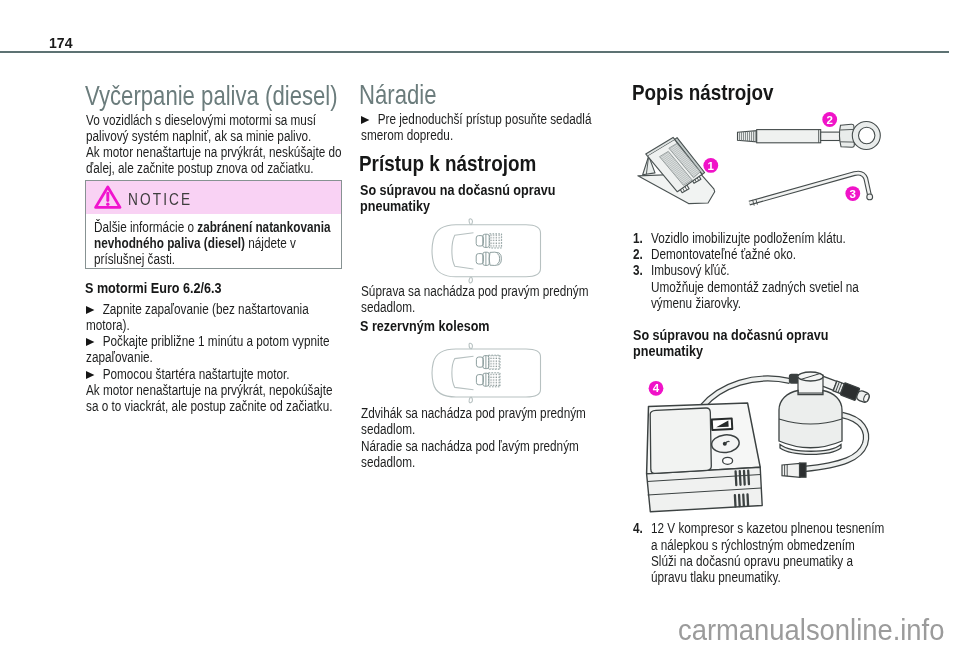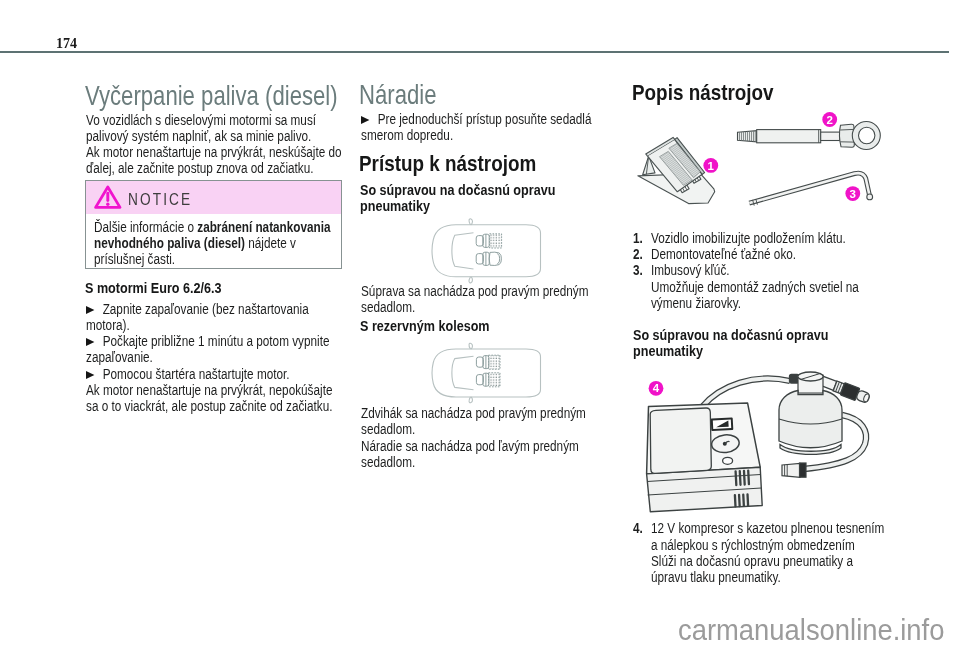--- a/index.html
+++ b/index.html
@@ -12,21 +12,21 @@
   .body{font-size:14px;line-height:16.3px;transform:scaleX(0.84);}
   .body div{white-space:nowrap;}
   .tri{display:inline-block;width:0;height:0;border-left:10.4px solid #151515;
        border-top:4.1px solid transparent;border-bottom:4.1px solid transparent;
        margin-right:9.8px;}
   .num{font-weight:bold;}
 </style>
 </head>
 <body>
 
-<div class="abs" style="left:56px;top:34.5px;font-size:14.5px;font-weight:bold;color:#1a1a1a;transform:scaleX(0.97);font-family:Liberation Serif, serif;">174</div>
+<div class="abs" style="left:49px;top:34.5px;font-size:14.5px;font-weight:bold;color:#1a1a1a;transform:scaleX(0.97);">174</div>
 <div class="abs" style="left:0;top:51px;width:949px;height:2px;background:#5d7273;"></div>
 
 <div class="abs h1" style="left:85px;top:81px;">Vyčerpanie paliva (diesel)</div>
 
 <div class="abs body" style="left:86px;top:111.6px;">
   <div>Vo vozidlách s dieselovými motormi sa musí</div>
   <div>palivový systém naplniť, ak sa minie palivo.</div>
   <div>Ak motor nenaštartuje na prvýkrát, neskúšajte do</div>
   <div>ďalej, ale začnite postup znova od začiatku.</div>
 </div>

